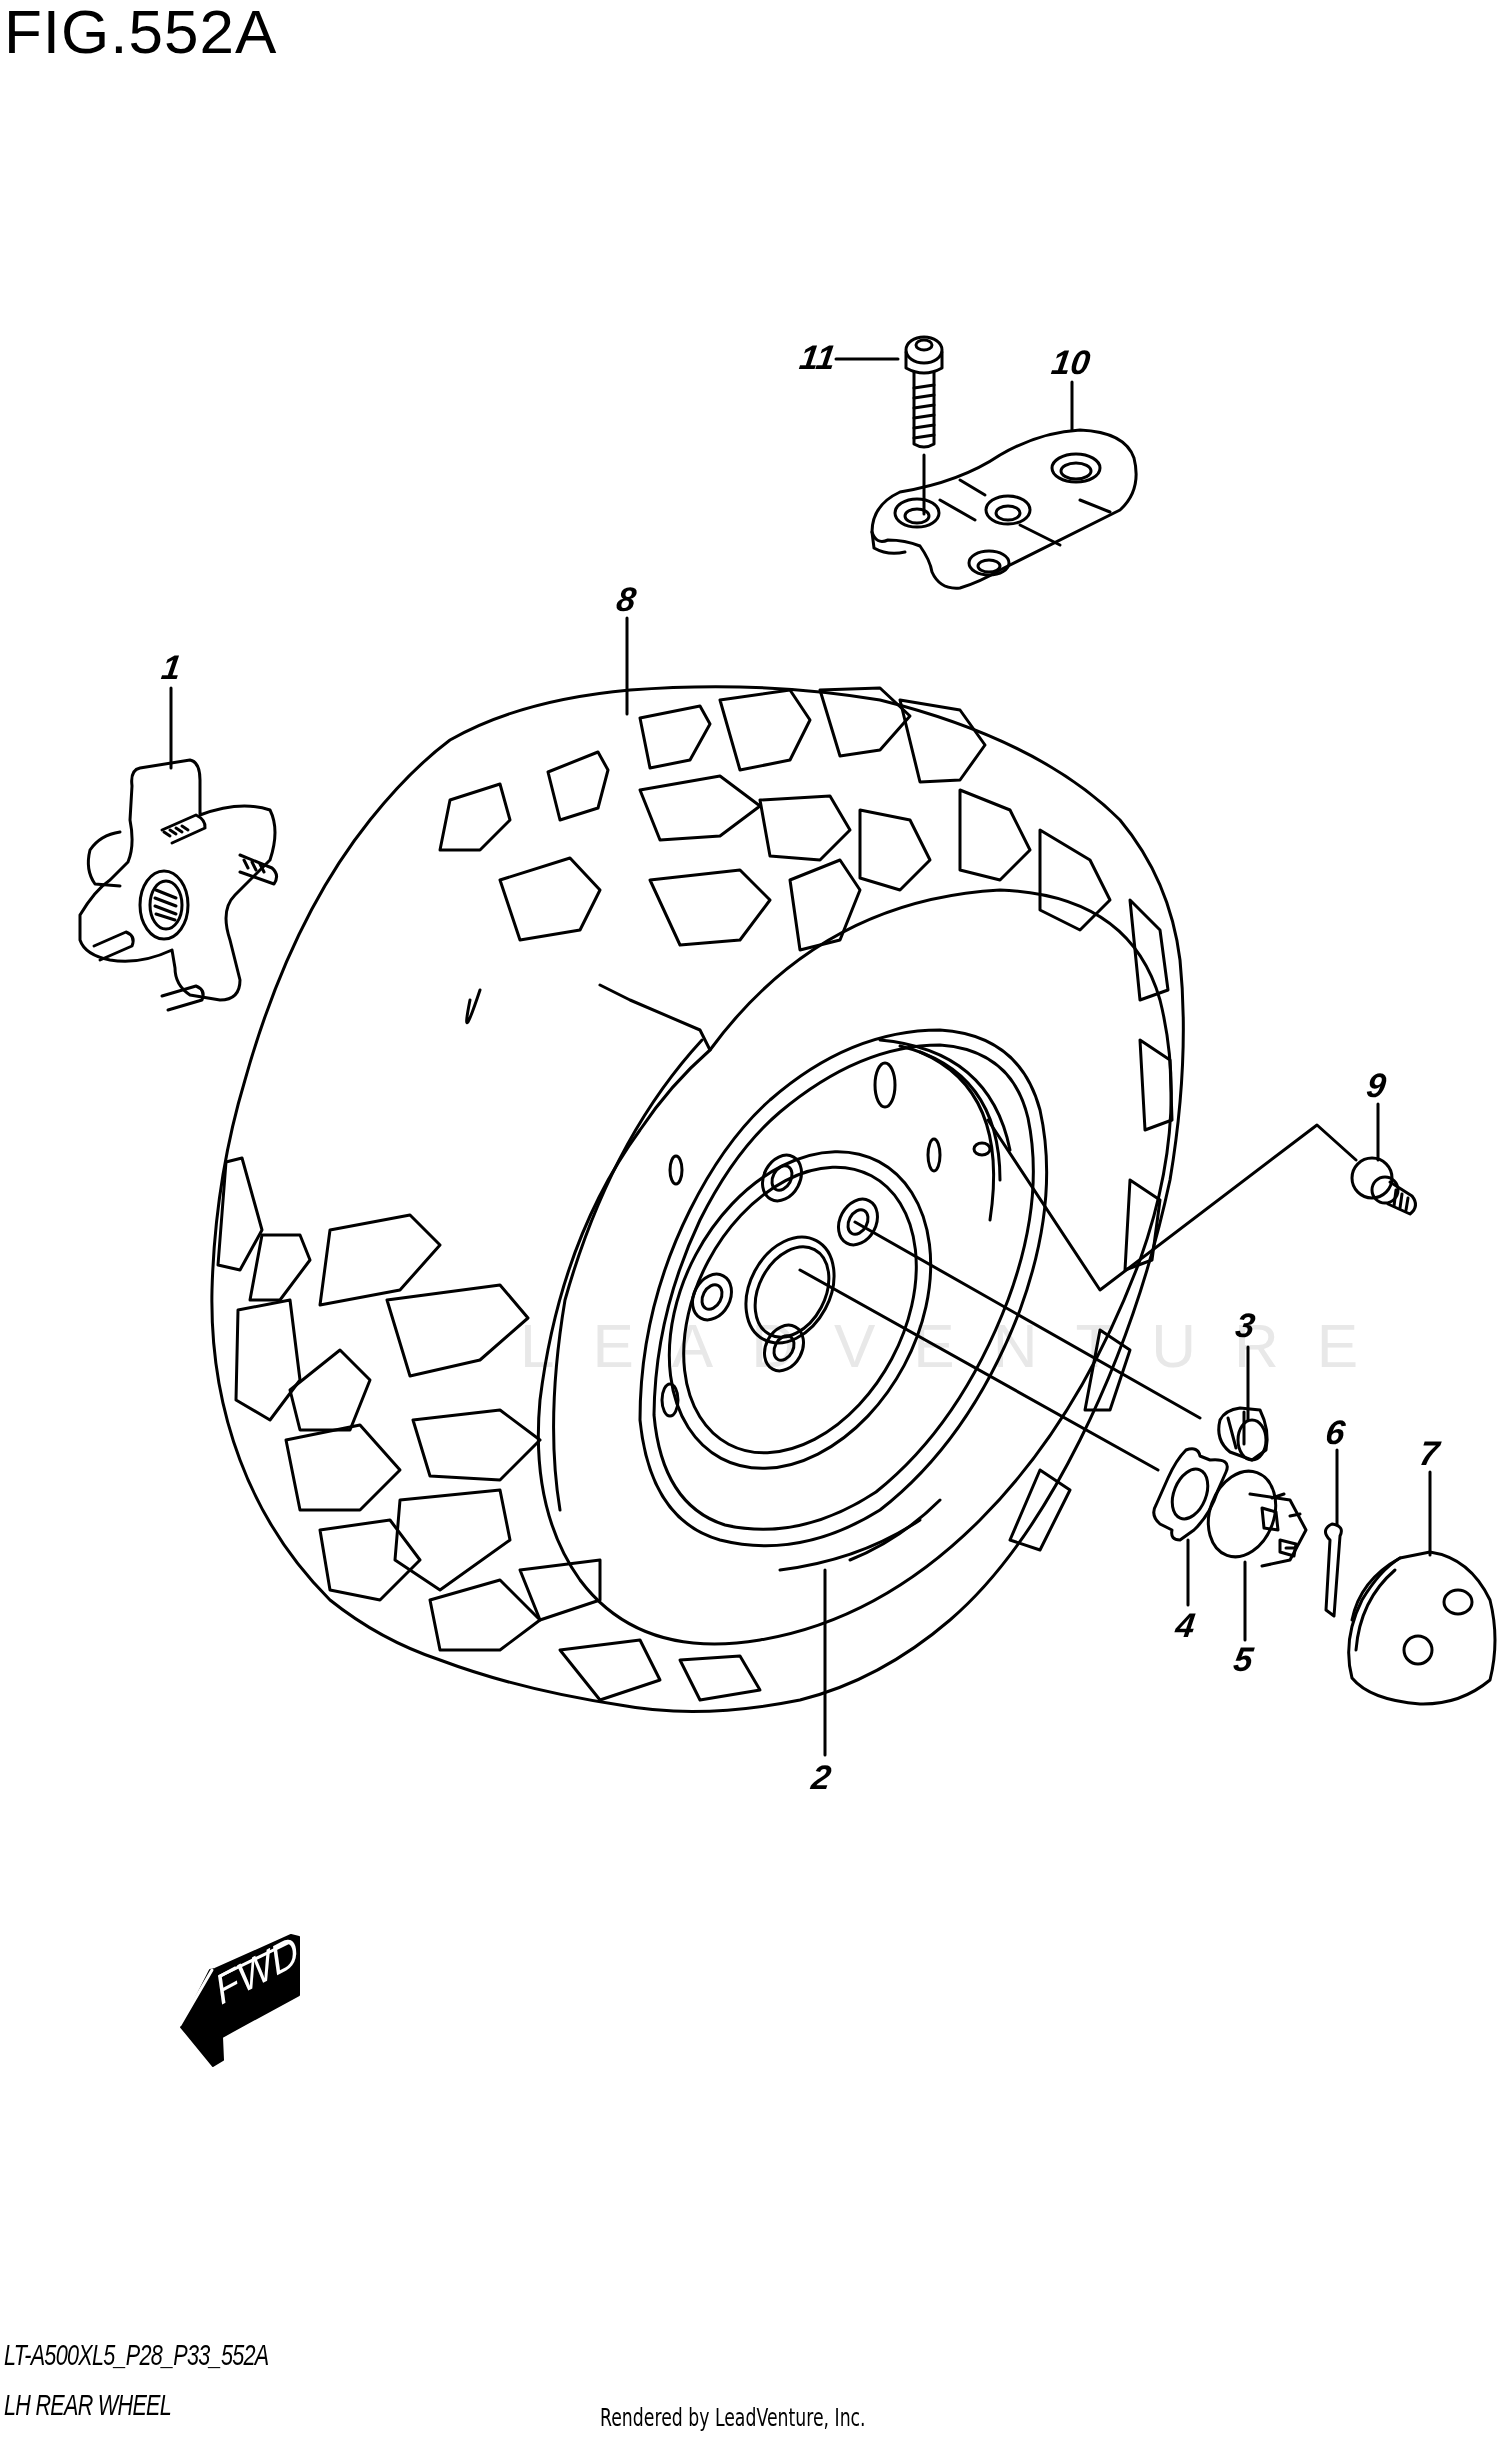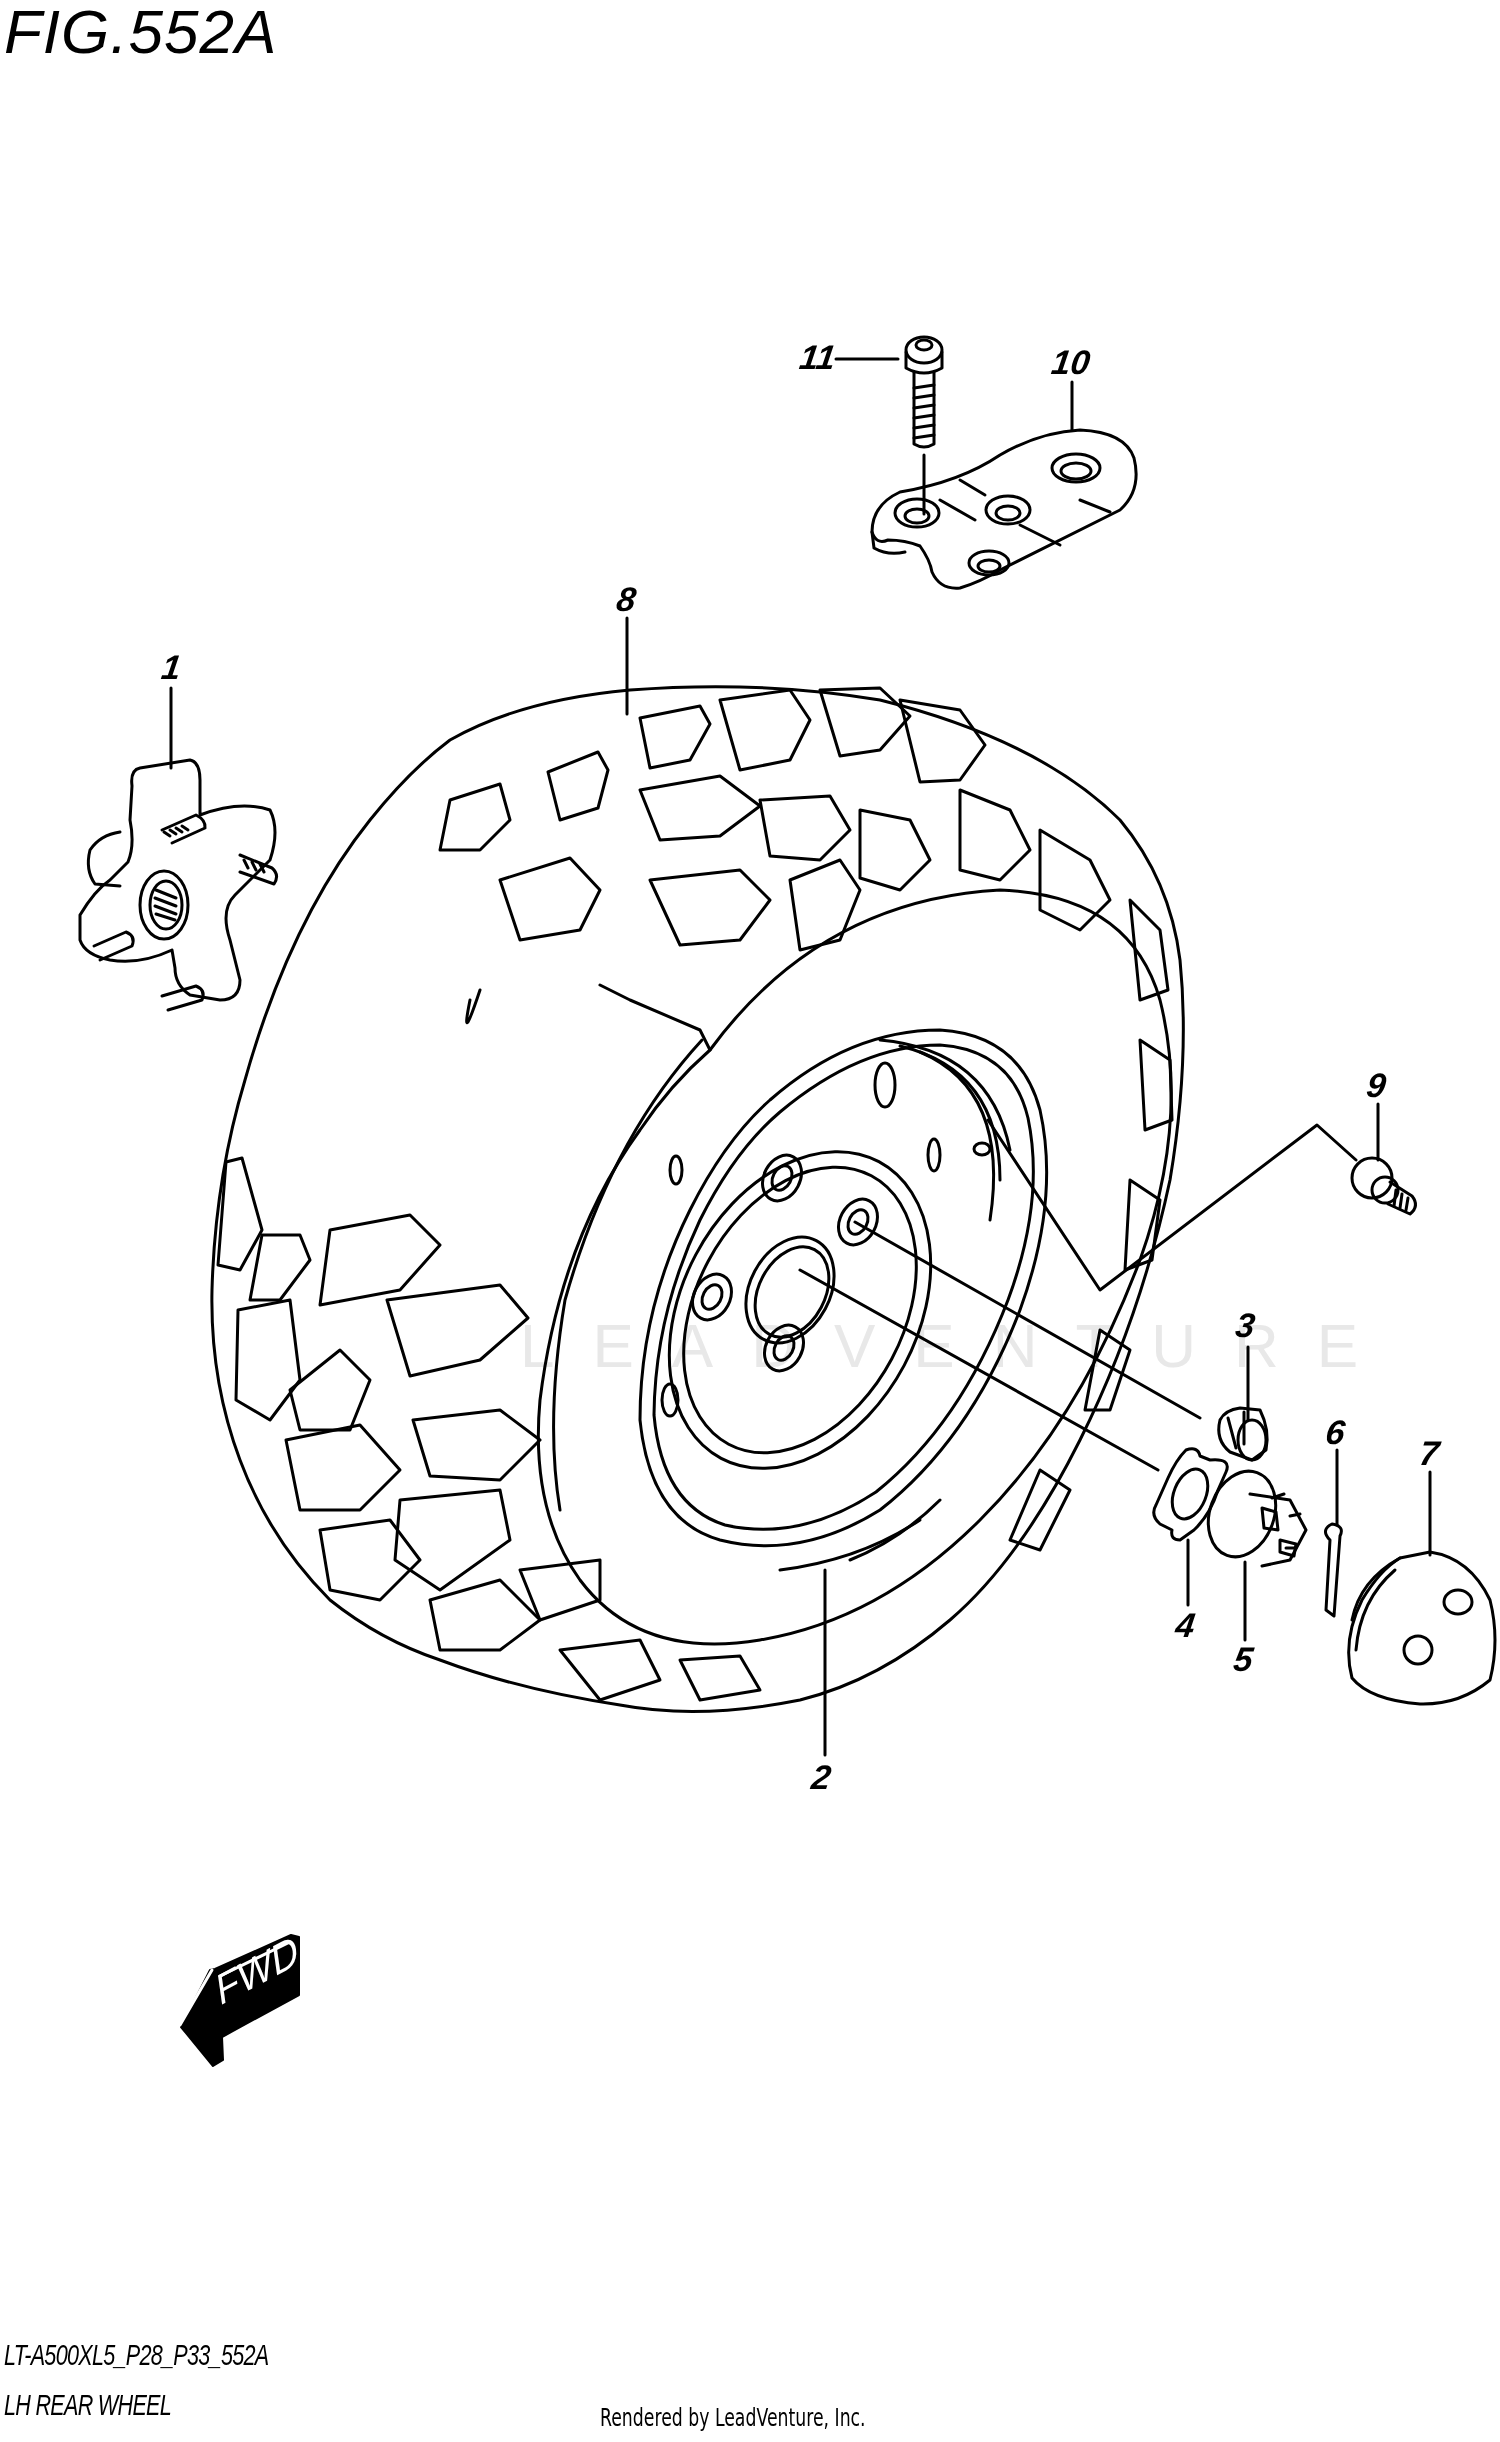--- a/index.html
+++ b/index.html
@@ -1,18 +1,18 @@
 <!DOCTYPE html>
 <html><head>
 <meta charset="utf-8">
 <style>
   html, body { margin: 0; padding: 0; background: #ffffff; }
   body { width: 1500px; height: 2442px; position: relative; overflow: hidden;
          font-family: "Liberation Sans", sans-serif; color: #000; }
-  .fig-title { position: absolute; left: 4px; top: 0px; font-size: 62px; font-style: italic;
+  .fig-title { position: absolute; left: 4px; top: 0px; font-size: 62px; 
                font-family: "Liberation Sans", sans-serif; letter-spacing: 1px; line-height: 64px; }
   .drawing { position: absolute; left: 0; top: 0; }
   .callout { position: absolute; font-family: "Liberation Sans", sans-serif; font-style: italic;
              font-weight: bold; font-size: 34px; line-height: 34px; transform: skewX(-8deg); }
   .code { position: absolute; left: 4px; top: 2338px; font-size: 30px; font-style: italic;
           transform: scaleX(0.72); transform-origin: left top; letter-spacing: -1px;
           font-family: "Liberation Sans", sans-serif; }
   .caption { position: absolute; left: 4px; top: 2388px; font-size: 30px; font-style: italic;
              transform: scaleX(0.72); transform-origin: left top; letter-spacing: -1px;
              font-family: "Liberation Sans", sans-serif; }

